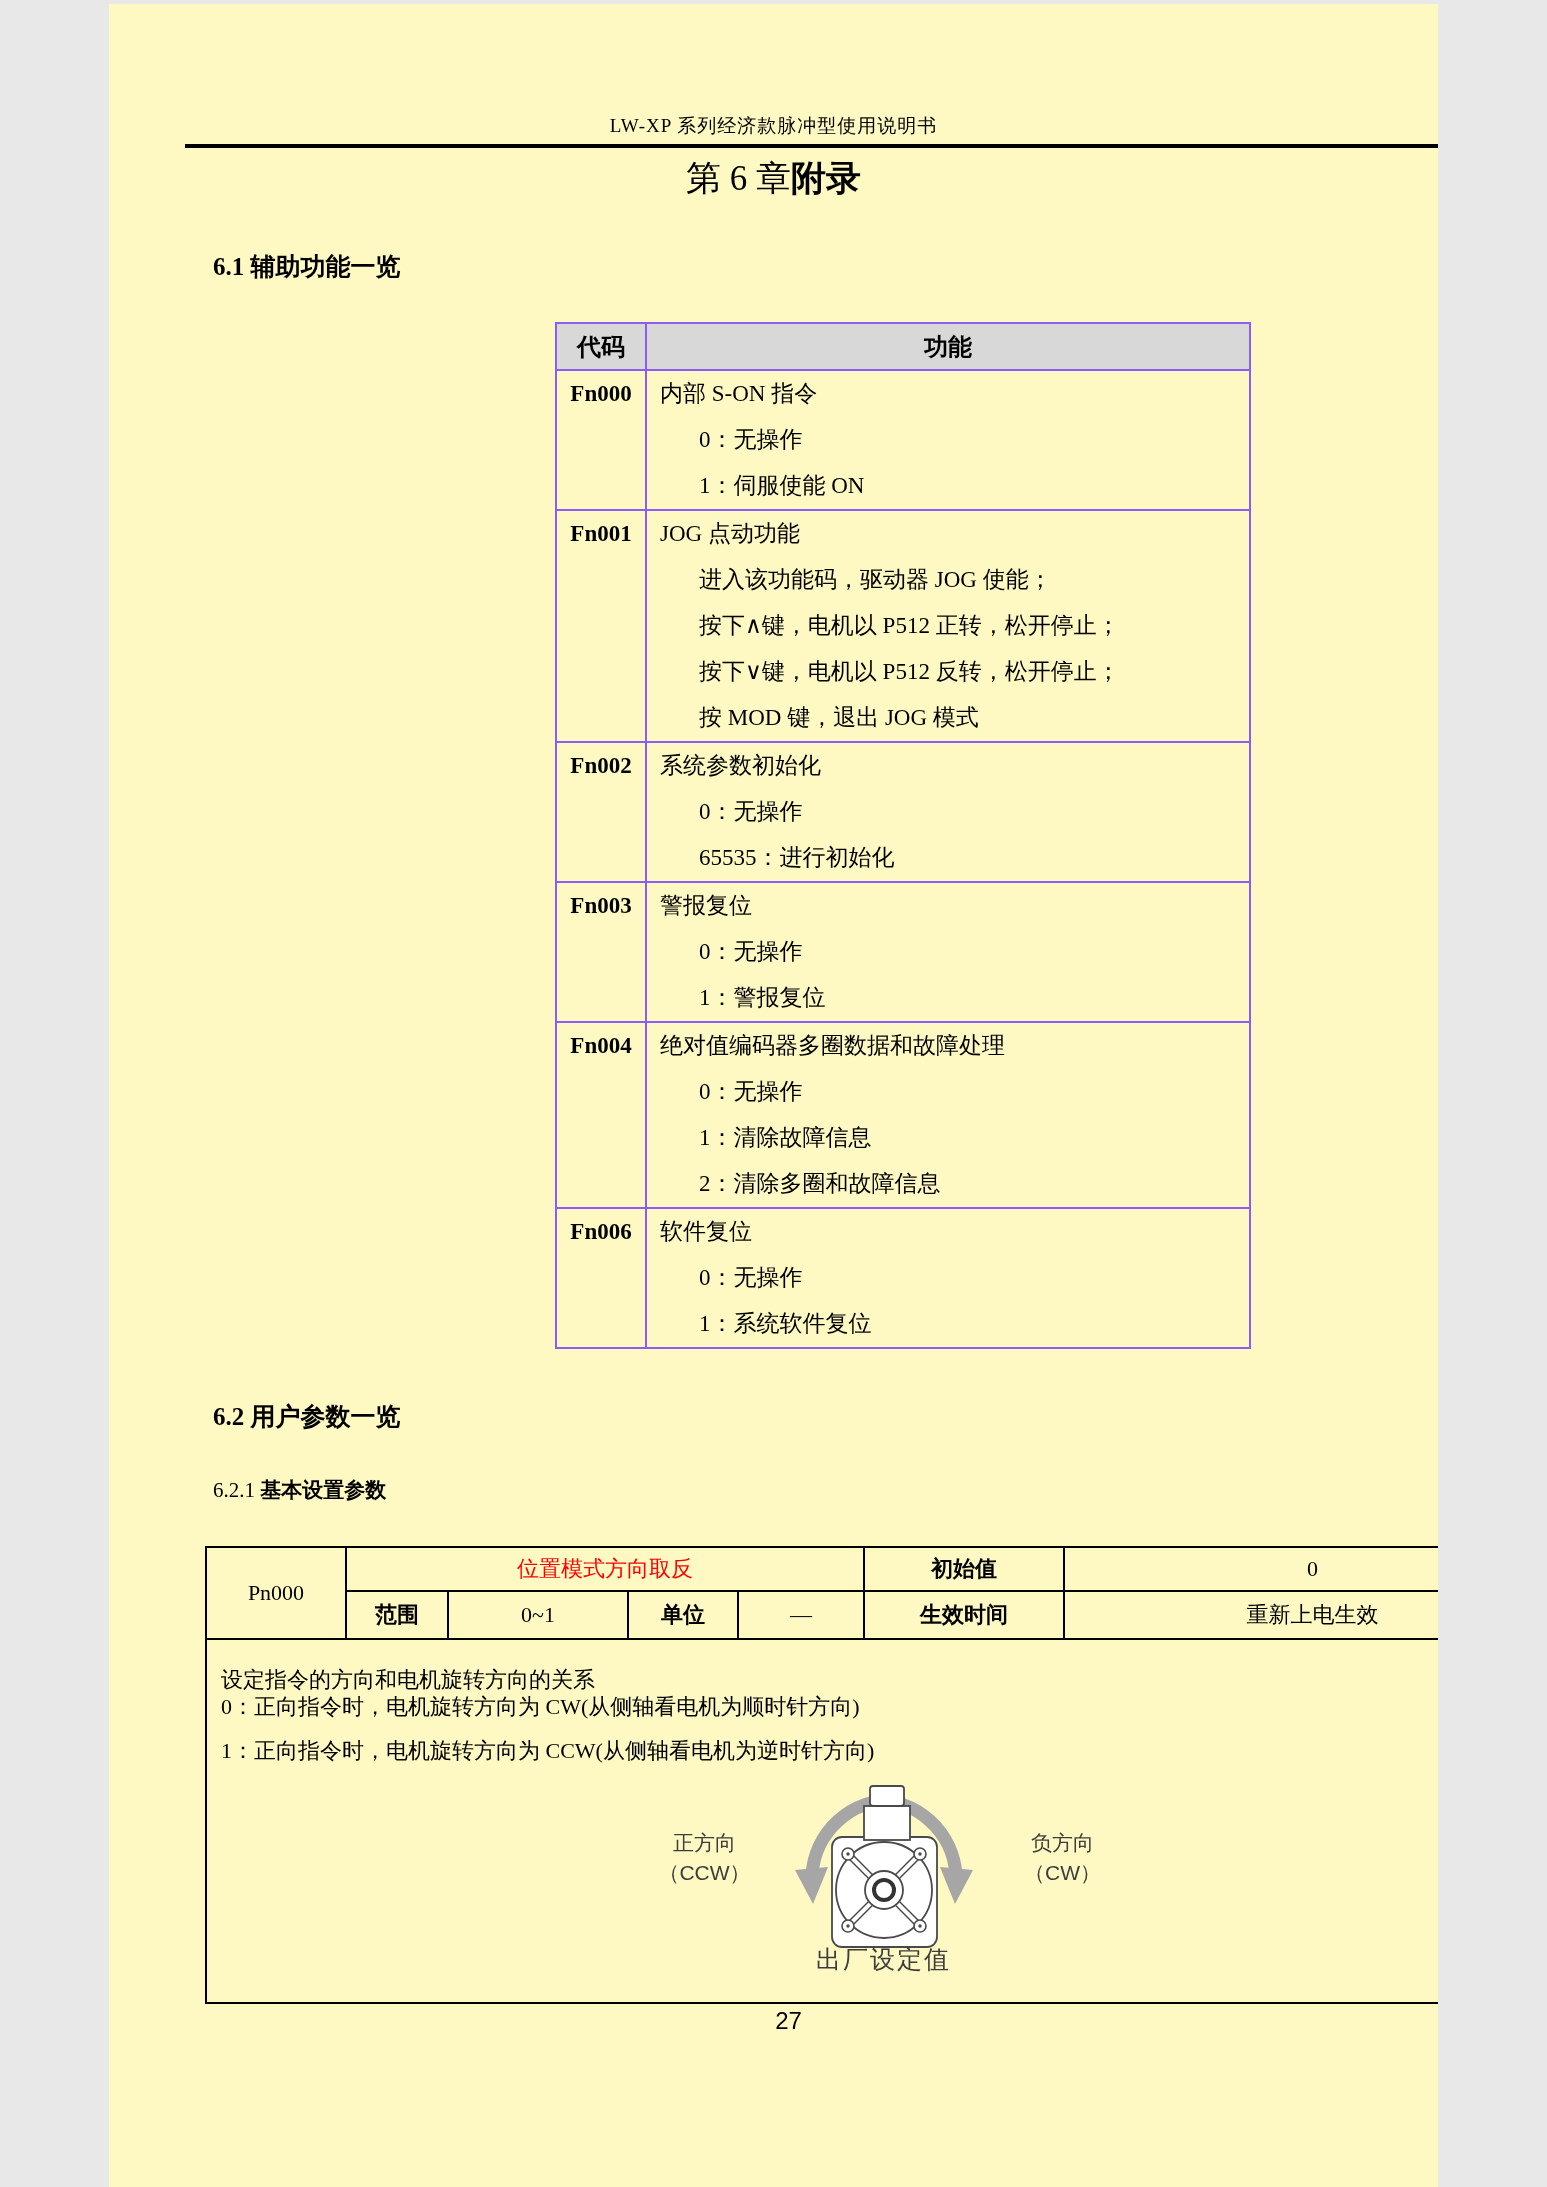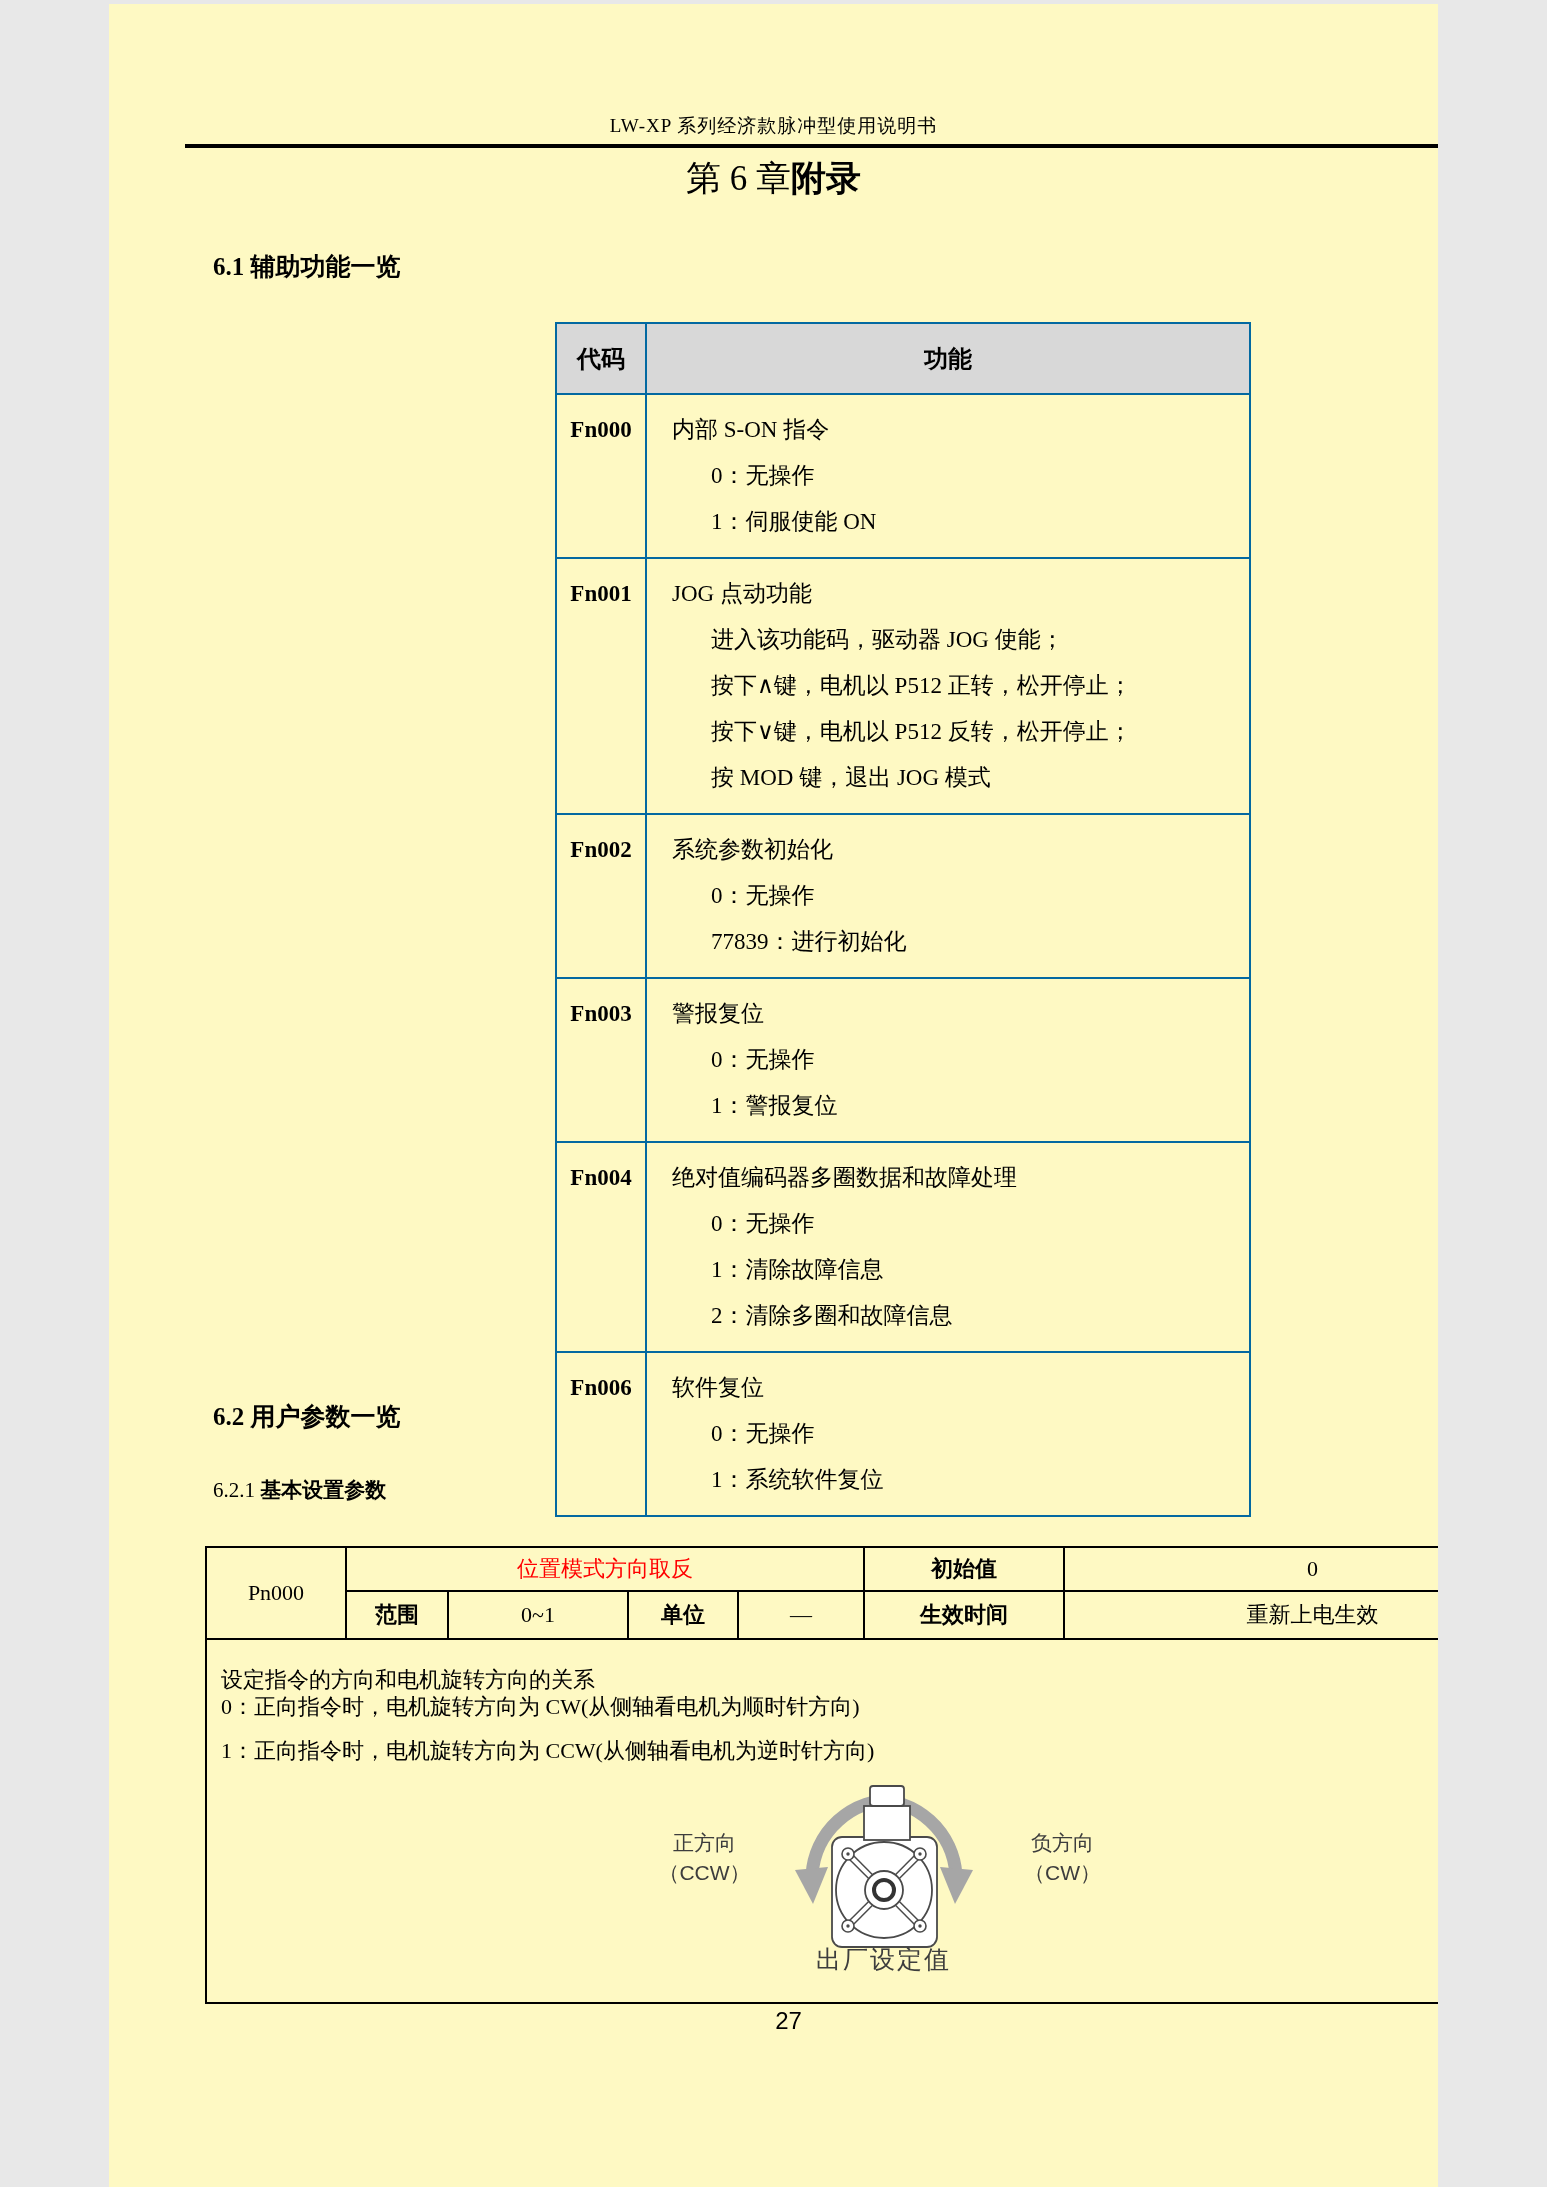--- a/index.html
+++ b/index.html
@@ -34,21 +34,21 @@
     position:absolute; left:104px; top:1472px; font-size:21px; white-space:nowrap;
   }
   .h-sub .num  { font-weight:normal; }
   .h-sub .txt  { font-weight:bold; }
 
   
   table { border-collapse:collapse; table-layout:fixed; }
   .fn-table {
     position:absolute; left:446px; top:318px; width:694px; font-size:23px;
   }
-  .fn-table th, .fn-table td { border:2px solid #0369a1; padding:12px; }
+  .fn-table th, .fn-table td { border:2px solid #8b5cf6; padding:0; }
   .fn-table th {
     background:#d8d8d8; height:45px; text-align:center;
     vertical-align:middle; font-size:24px; font-weight:bold;
   }
   .fn-table td { vertical-align:top; }
   .code-cell { text-align:center; }
   .code-cell .cl { height:46px; line-height:46px; font-weight:bold; }
   .func-cell .fl {
     height:46px; line-height:46px; padding-left:13px;
     white-space:nowrap; overflow:hidden;
@@ -141,21 +141,21 @@
         <div class="fl ind">按 MOD 键，退出 JOG 模式</div>
       </td>
     </tr>
     <tr>
       <td class="code-cell">
             <div class="cl">Fn002</div>
           </td>
       <td class="func-cell">
         <div class="fl">系统参数初始化</div>
         <div class="fl ind">0：无操作</div>
-        <div class="fl ind">77839：进行初始化</div>
+        <div class="fl ind">65535：进行初始化</div>
       </td>
     </tr>
     <tr>
       <td class="code-cell">
             <div class="cl">Fn003</div>
           </td>
       <td class="func-cell">
         <div class="fl">警报复位</div>
         <div class="fl ind">0：无操作</div>
         <div class="fl ind">1：警报复位</div>

